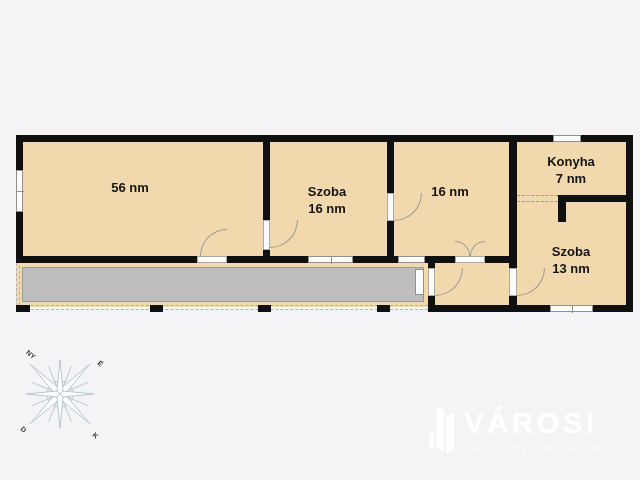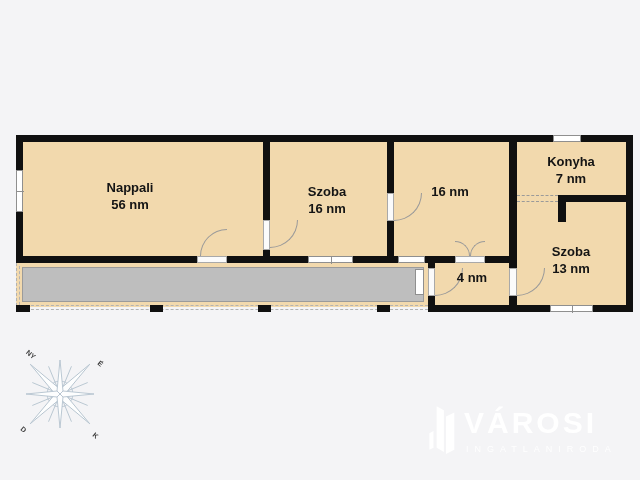--- a/index.html
+++ b/index.html
@@ -105,40 +105,38 @@
 
     <div class="arc tl" style="left:184px;top:94px;width:27px;height:27px;"></div>
     <div class="arc br" style="left:254px;top:85px;width:28px;height:28px;"></div>
     <div class="arc br" style="left:378px;top:58px;width:28px;height:28px;"></div>
     <div class="arc tr" style="left:439px;top:106px;width:15px;height:15px;"></div>
     <div class="arc tl" style="left:454px;top:106px;width:15px;height:15px;"></div>
     <div class="arc br" style="left:419px;top:133px;width:28px;height:28px;"></div>
     <div class="arc br" style="left:501px;top:133px;width:28px;height:28px;"></div>
 
     <div class="lbl" style="left:39px;top:44px;width:150px;">
-      <div>Nappali</div>
       <div>56 nm</div>
     </div>
     <div class="lbl" style="left:236px;top:48px;width:150px;">
       <div>Szoba</div>
       <div>16 nm</div>
     </div>
     <div class="lbl" style="left:359px;top:48px;width:150px;">
       <div>16 nm</div>
     </div>
     <div class="lbl" style="left:480px;top:18px;width:150px;">
       <div>Konyha</div>
       <div>7 nm</div>
     </div>
     <div class="lbl" style="left:480px;top:108px;width:150px;">
       <div>Szoba</div>
       <div>13 nm</div>
     </div>
     <div class="lbl" style="left:381px;top:134px;width:150px;">
-      <div>4 nm</div>
     </div>
   </div>
 
   <div class="compass">
     <svg width="96" height="96" viewBox="0 0 96 96">
       <g stroke="#b3c2ce" stroke-width="0.8" fill="none">
         <g transform="rotate(22.5 48 48)">
           <line x1="48" y1="18" x2="48" y2="78"></line>
             <line x1="18" y1="48" x2="78" y2="48"></line>
         </g>

